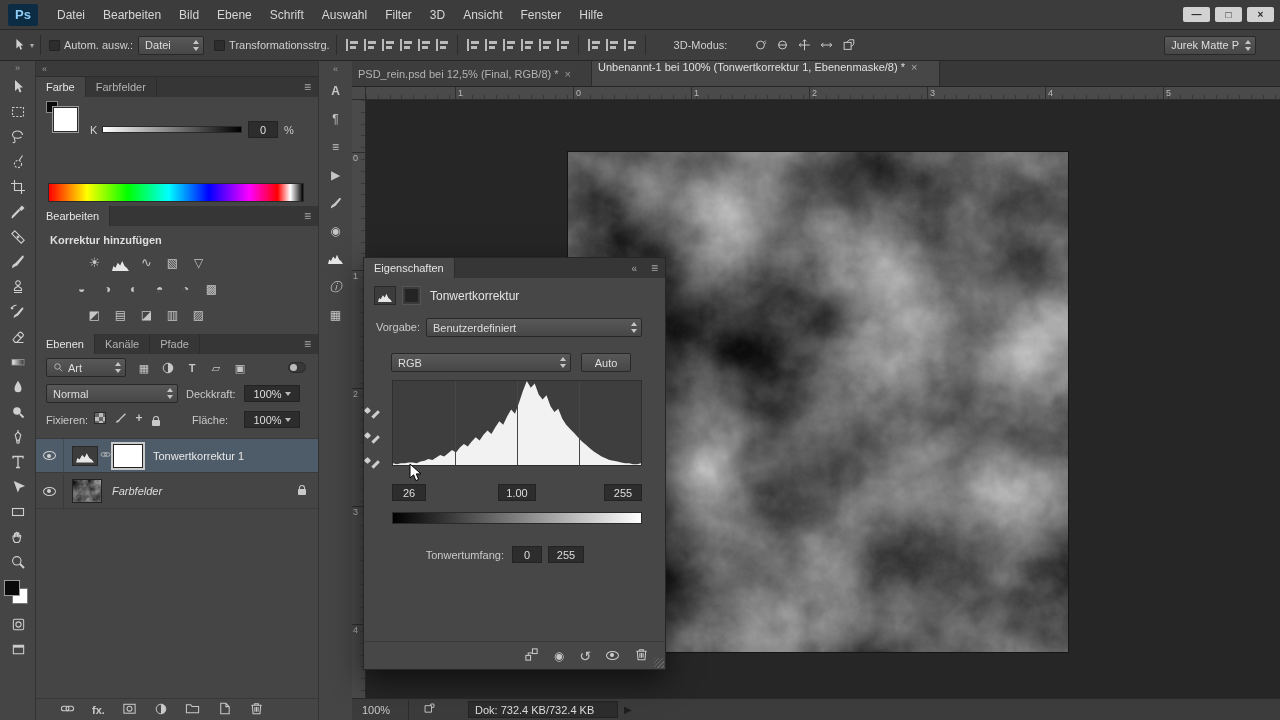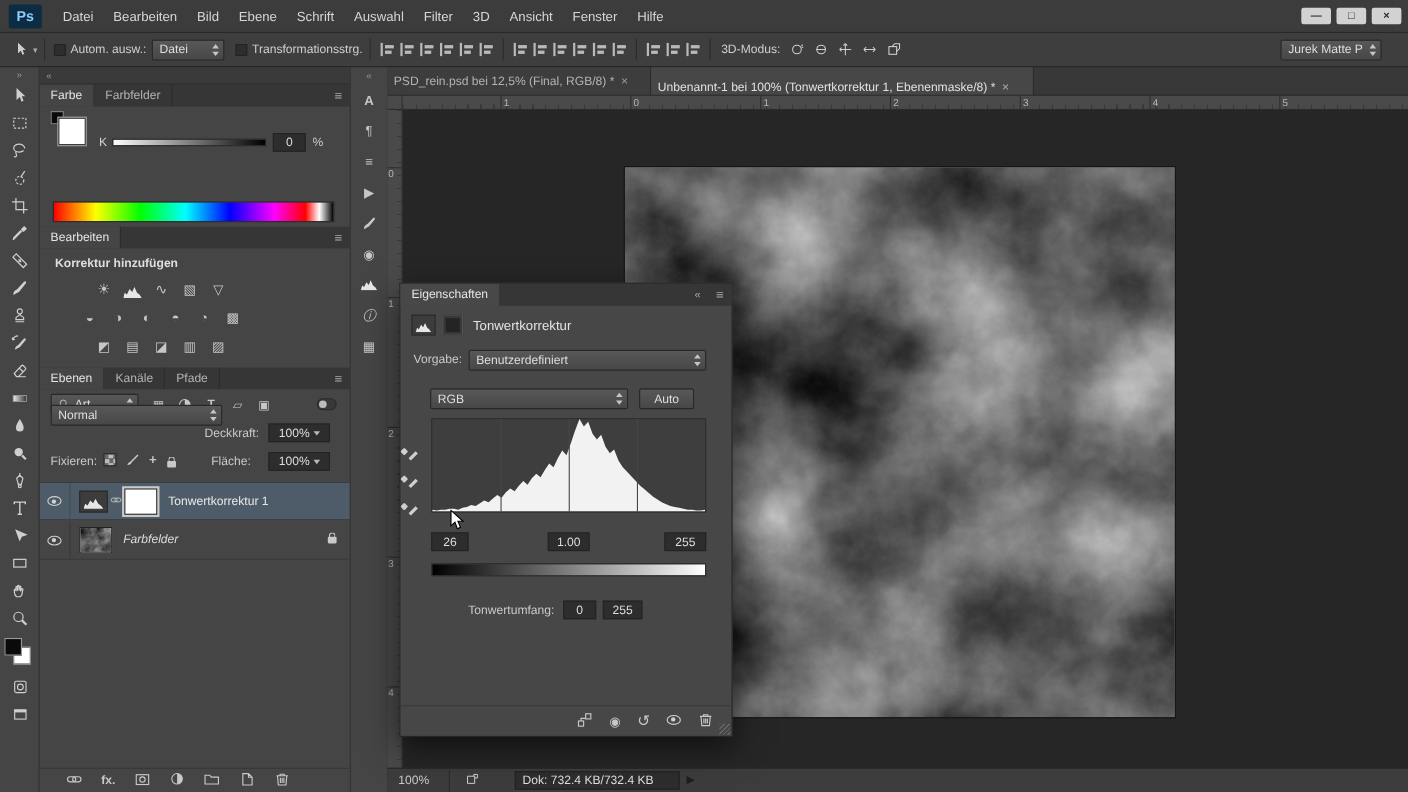--- a/index.html
+++ b/index.html
@@ -163,21 +163,21 @@
   <span class="al"></span>
   <span class="al"></span>
   <span class="al"></span>
   <span class="al"></span>
   <span class="al"></span>
   <span class="sep"></span>
   <span class="al"></span>
   <span class="al"></span>
   <span class="al"></span>
   <span class="sep"></span>
-  <span class="lbl" style="margin:0 4px">3D-Modus:</span>
+  <span class="lbl" style="margin:0 22px">3D-Modus:</span>
   <span class="ic3d">
       <svg class="tsvg" width="15" height="14" viewBox="0 0 16 16">
         <circle cx="8" cy="8" r="4.5"></circle>
         <path d="M12.5 4.5 l1.5-1.5 M13 6 l1.5-.5"></path>
       </svg>
     </span>
   <span class="ic3d">
       <svg class="tsvg" width="15" height="14" viewBox="0 0 16 16">
         <circle cx="8" cy="8" r="4.5"></circle>
         <path d="M3 8 h10"></path>
@@ -414,21 +414,21 @@
             <use href="#sym-adj"></use>
           </svg>
         </span>
       <span class="glyph a" style="left:146px;top:5px;width:20px;height:18px;font-weight:bold">T</span>
       <span class="glyph a" style="left:170px;top:5px;width:20px;height:18px;font-size:11px">▱</span>
       <span class="glyph a" style="left:194px;top:5px;width:20px;height:18px;font-size:11px">▣</span>
       <span class="a" style="left:252px;top:8px;width:18px;height:11px;border:1px solid #2a2a2a;border-radius:6px;background:#383838">
           <span style="position:absolute;left:1px;top:1px;width:7px;height:7px;border-radius:50%;background:#bbb"></span>
         </span>
 
-      <span class="dd" style="position:absolute;left:10px;top:14px;width:156px">
+      <span class="dd" style="position:absolute;left:10px;top:30px;width:132px">
           <span>Normal</span>
           <i class="spin"></i>
         </span>
       <span class="a" style="left:150px;top:34px">Deckkraft:</span>
       <span class="field" style="left:208px;top:31px;width:56px">
           <span>100%</span>
           <i class="dar"></i>
         </span>
 
       <span class="a" style="left:10px;top:60px">Fixieren:</span>
@@ -514,21 +514,21 @@
   <div class="si">▦</div>
 </div>
 
 <div class="a" style="left:352px;top:61px;width:928px;height:637px;background:#262626">
 
   <div style="height:26px;background:#383838;border-bottom:1px solid #262626;display:flex">
     <div style="width:240px;background:#3d3d3d;border-right:1px solid #2b2b2b;display:flex;align-items:center;padding:0 6px;color:#b3b3b3;white-space:nowrap;overflow:hidden">
       <span style="overflow:hidden;text-overflow:ellipsis">PSD_rein.psd bei 12,5% (Final, RGB/8) *</span>
       <span style="margin-left:6px;color:#9a9a9a">×</span>
     </div>
-    <div style="width:348px;background:#474747;border-right:1px solid #2b2b2b;display:flex;align-items:flex-end;padding:0 6px;color:#e0e0e0;white-space:nowrap;overflow:hidden">
+    <div style="width:348px;background:#474747;border-right:1px solid #2b2b2b;display:flex;align-items:flex-start;padding:0 6px;color:#e0e0e0;white-space:nowrap;overflow:hidden">
       <span style="overflow:hidden;text-overflow:ellipsis">Unbenannt-1 bei 100% (Tonwertkorrektur 1, Ebenenmaske/8) *</span>
       <span style="margin-left:6px;color:#aaa">×</span>
     </div>
   </div>
 </div>
 
 <div class="a" style="left:352px;top:87px;width:14px;height:13px;background:#4a4a4a;border-right:1px solid #2c2c2c;border-bottom:1px solid #2c2c2c;z-index:4"></div>
 <div id="hruler" class="a">
     <span class="rlabel" style="left: 89px;">1</span>
     <span class="rlabel" style="left: 207px;">0</span>

